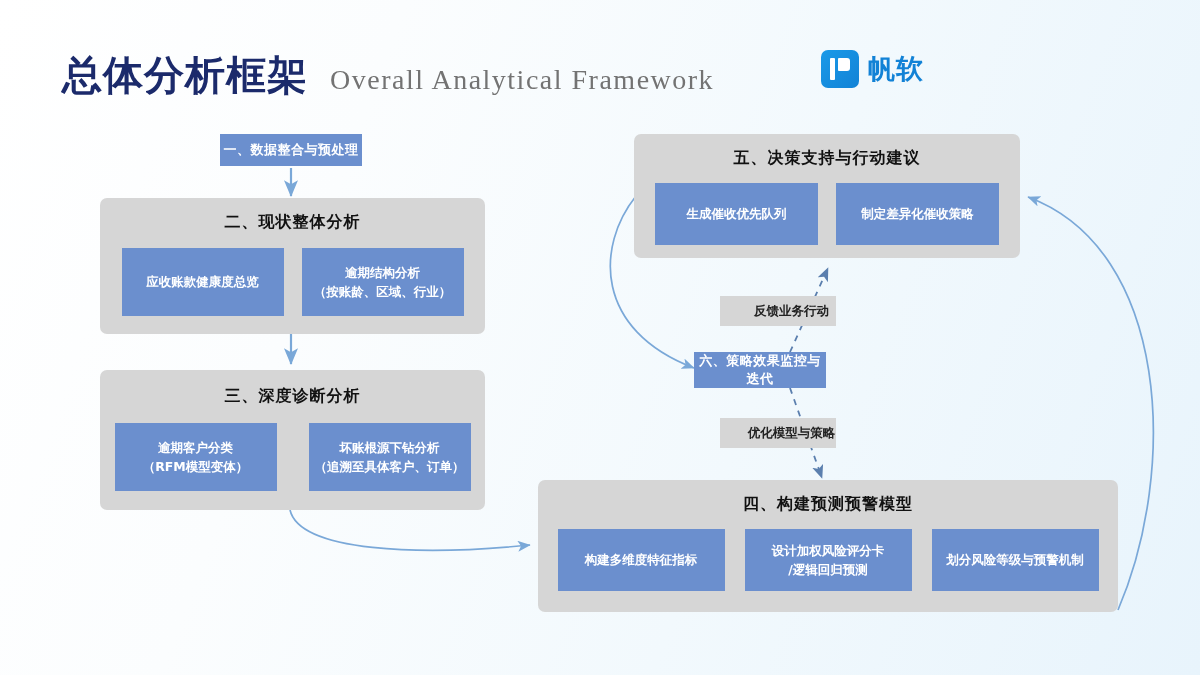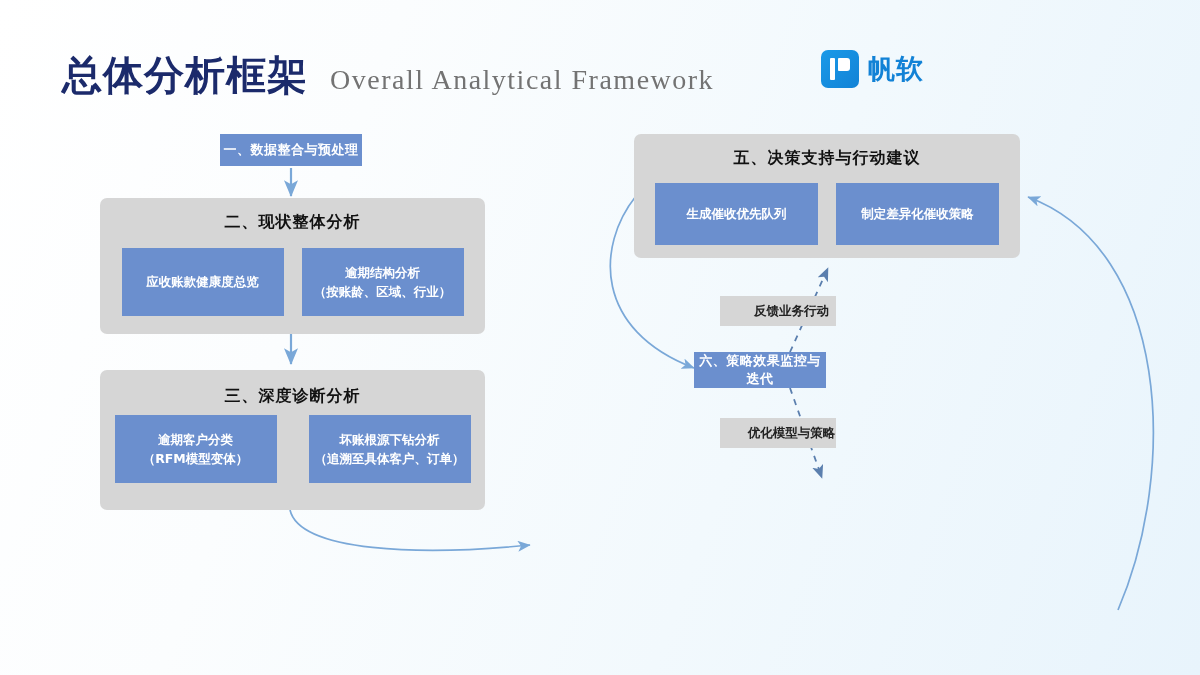--- a/index.html
+++ b/index.html
@@ -219,21 +219,21 @@
       </div>
       <div class="bluebox" style="width:162px; height:68px; flex-direction:column;">
         <span>逾期结构分析</span>
         <span>（按账龄、区域、行业）</span>
       </div>
     </div>
   </div>
 
   <div class="group" style="left:100px; top:370px; width:385px; height:140px; padding-top:16px;">
     <div class="group-title">三、深度诊断分析</div>
-    <div class="group-boxes" style="gap:32px; margin-top:8px;">
+    <div class="group-boxes" style="gap:32px; margin-top:16px;">
       <div class="bluebox" style="width:162px; height:68px; flex-direction:column;">
         <span>逾期客户分类</span>
         <span>（RFM模型变体）</span>
       </div>
       <div class="bluebox" style="width:162px; height:68px; flex-direction:column;">
         <span>坏账根源下钻分析</span>
         <span>（追溯至具体客户、订单）</span>
       </div>
     </div>
   </div>
@@ -243,20 +243,35 @@
     <div class="group-boxes" style="gap:18px; margin-top:14px;">
       <div class="bluebox" style="width:163px; height:62px;">
         <span>生成催收优先队列</span>
       </div>
       <div class="bluebox" style="width:163px; height:62px;">
         <span>制定差异化催收策略</span>
       </div>
     </div>
   </div>
 
+  <div class="group" style="left:538px; top:480px; width:580px; height:132px; padding-top:14px;">
+    <div class="group-title">四、构建预测预警模型</div>
+    <div class="group-boxes" style="gap:20px; margin-top:14px;">
+      <div class="bluebox" style="width:167px; height:62px;">
+        <span>构建多维度特征指标</span>
+      </div>
+      <div class="bluebox" style="width:167px; height:62px; flex-direction:column;">
+        <span>设计加权风险评分卡</span>
+        <span>/逻辑回归预测</span>
+      </div>
+      <div class="bluebox" style="width:167px; height:62px;">
+        <span>划分风险等级与预警机制</span>
+      </div>
+    </div>
+  </div>
 
   <div class="chip-gray" style="left:720px; top:296px; width:116px; height:30px;">
     <span>反馈业务行动</span>
   </div>
 
   <div class="pill-blue" style="left:694px; top:352px; width:132px; height:36px;">
     <span>六、策略效果监控与迭代</span>
   </div>
 
   <div class="chip-gray" style="left:720px; top:418px; width:116px; height:30px;">

